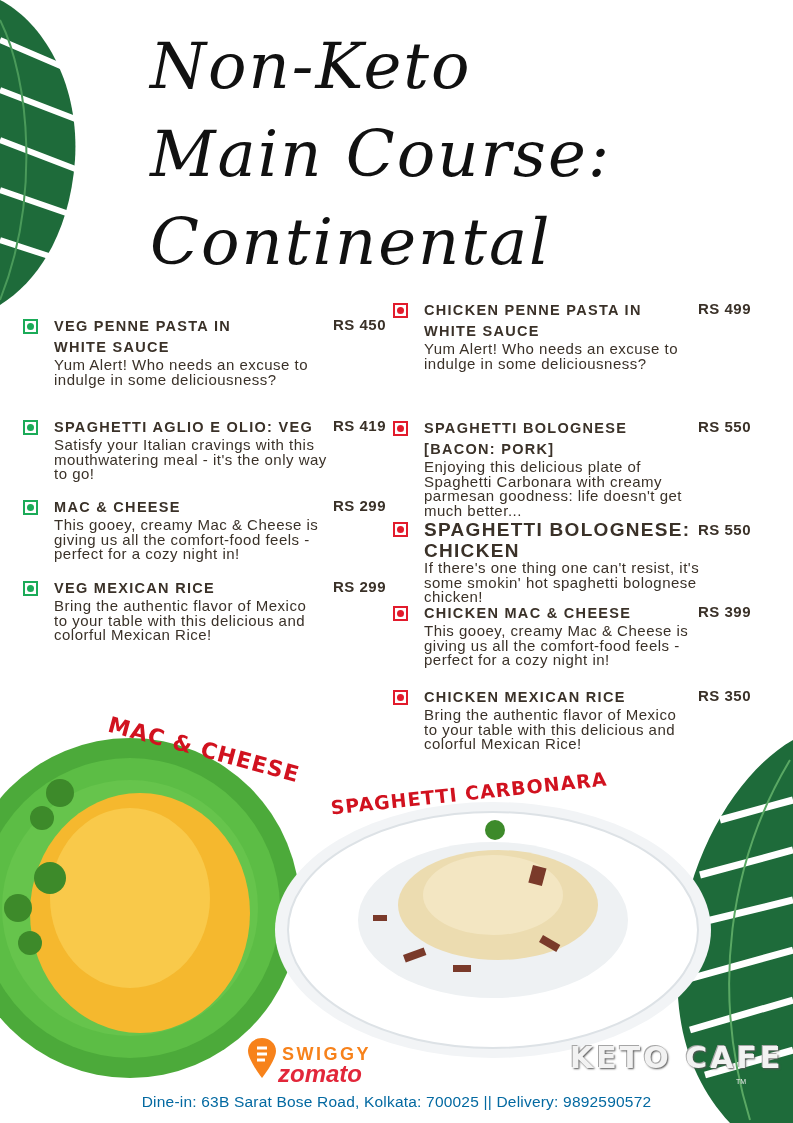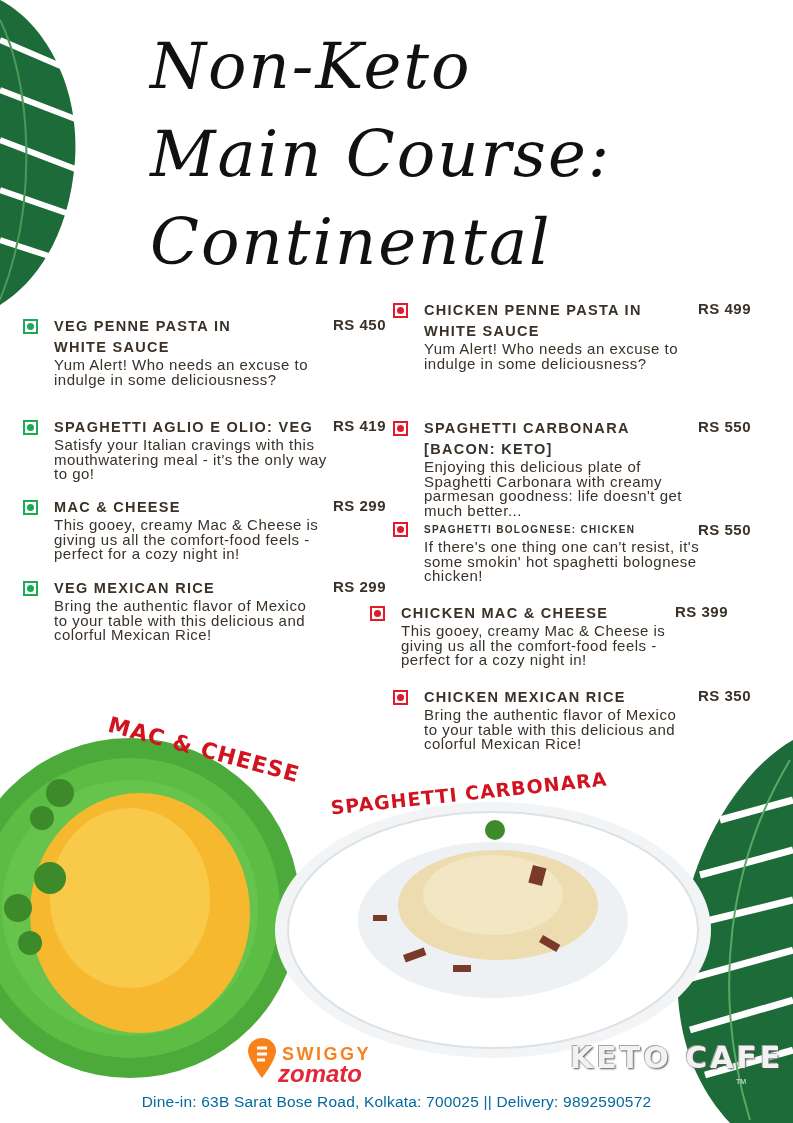--- a/index.html
+++ b/index.html
@@ -98,38 +98,38 @@
     </div>
   <span class="price" style="left:305px">RS 499</span>
   <div class="desc" style="width:270px">Yum Alert! Who needs an excuse to indulge in some deliciousness?</div>
 </div>
 
 <div class="item" style="left:393px;top:418px;width:370px">
   <div class="head">
       <span class="marker nv">
         <i></i>
       </span>
-      <span class="name" style="width:220px">SPAGHETTI CARBONARA [BACON: KETO]</span>
+      <span class="name" style="width:220px">SPAGHETTI BOLOGNESE [BACON: PORK]</span>
     </div>
   <span class="price" style="left:305px">RS 550</span>
   <div class="desc" style="width:280px">Enjoying this delicious plate of Spaghetti Carbonara with creamy parmesan goodness: life doesn't get much better...</div>
 </div>
 
 <div class="item" style="left:393px;top:519px;width:370px">
   <div class="head">
       <span class="marker nv">
         <i></i>
       </span>
-      <span class="name" style="font-size:10px">SPAGHETTI BOLOGNESE: CHICKEN</span>
+      <span class="name" style="font-size:19px">SPAGHETTI BOLOGNESE: CHICKEN</span>
     </div>
   <span class="price" style="left:305px;top:2px">RS 550</span>
   <div class="desc" style="width:280px">If there's one thing one can't resist, it's some smokin' hot spaghetti bolognese chicken!</div>
 </div>
 
-<div class="item" style="left:370px;top:603px;width:370px">
+<div class="item" style="left:393px;top:603px;width:370px">
   <div class="head">
       <span class="marker nv">
         <i></i>
       </span>
       <span class="name">CHICKEN MAC &amp; CHEESE</span>
     </div>
   <span class="price" style="left:305px">RS 399</span>
   <div class="desc" style="width:270px">This gooey, creamy Mac &amp; Cheese is giving us all the comfort-food feels - perfect for a cozy night in!</div>
 </div>
 

